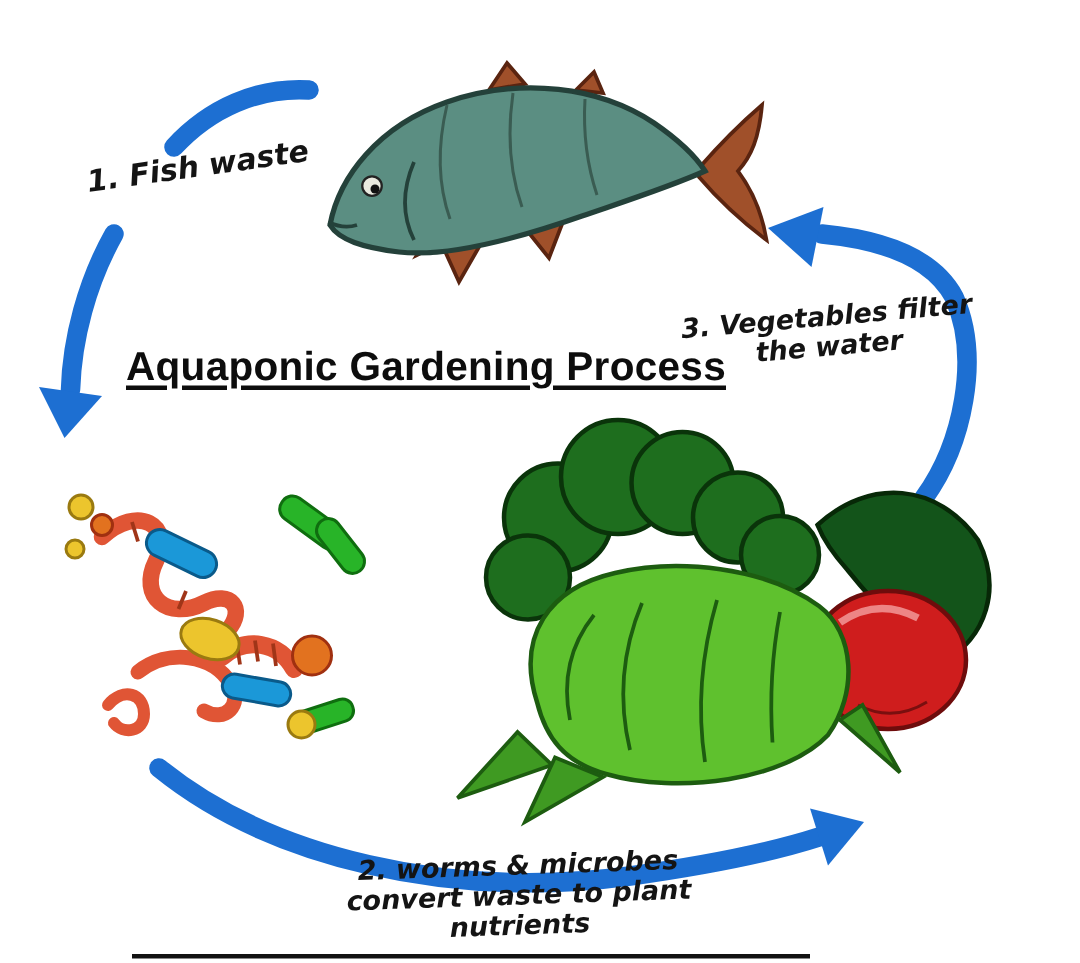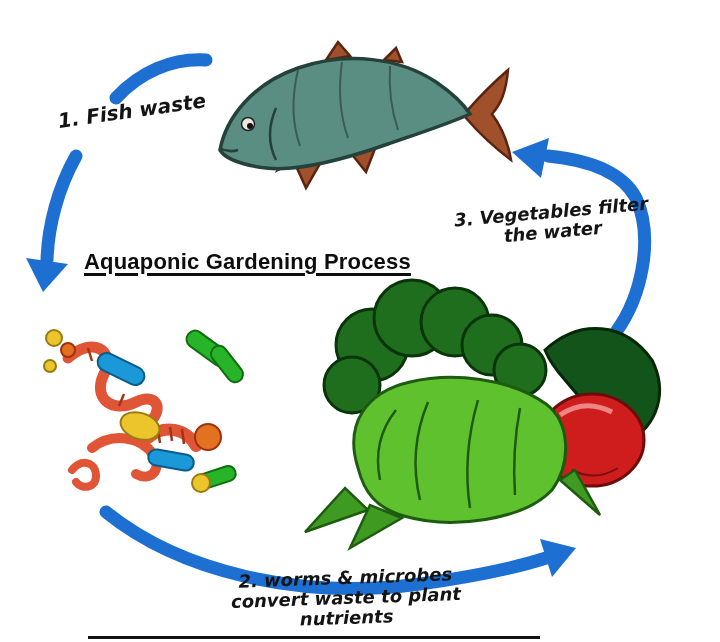--- a/index.html
+++ b/index.html
@@ -32,22 +32,22 @@
     font-size:18px;text-align:center;
     transform:rotate(-5deg);
   }
   #label-step2{
     left:224px;top:568px;width:244px;
     font-size:18px;text-align:center;
     transform:rotate(-2deg);
   }
   #diagram-title{
     position:absolute;
-    left:84px;top:249px;
-    font-size:22px;
+    left:84px;top:229px;
+    font-size:27px;
     font-weight:700;
     color:#0d0d0d;
     letter-spacing:.2px;
     text-decoration:underline;
     text-decoration-thickness:2.5px;
     text-underline-offset:4px;
     white-space:nowrap;
   }
   #bottom-line{
     position:absolute;

